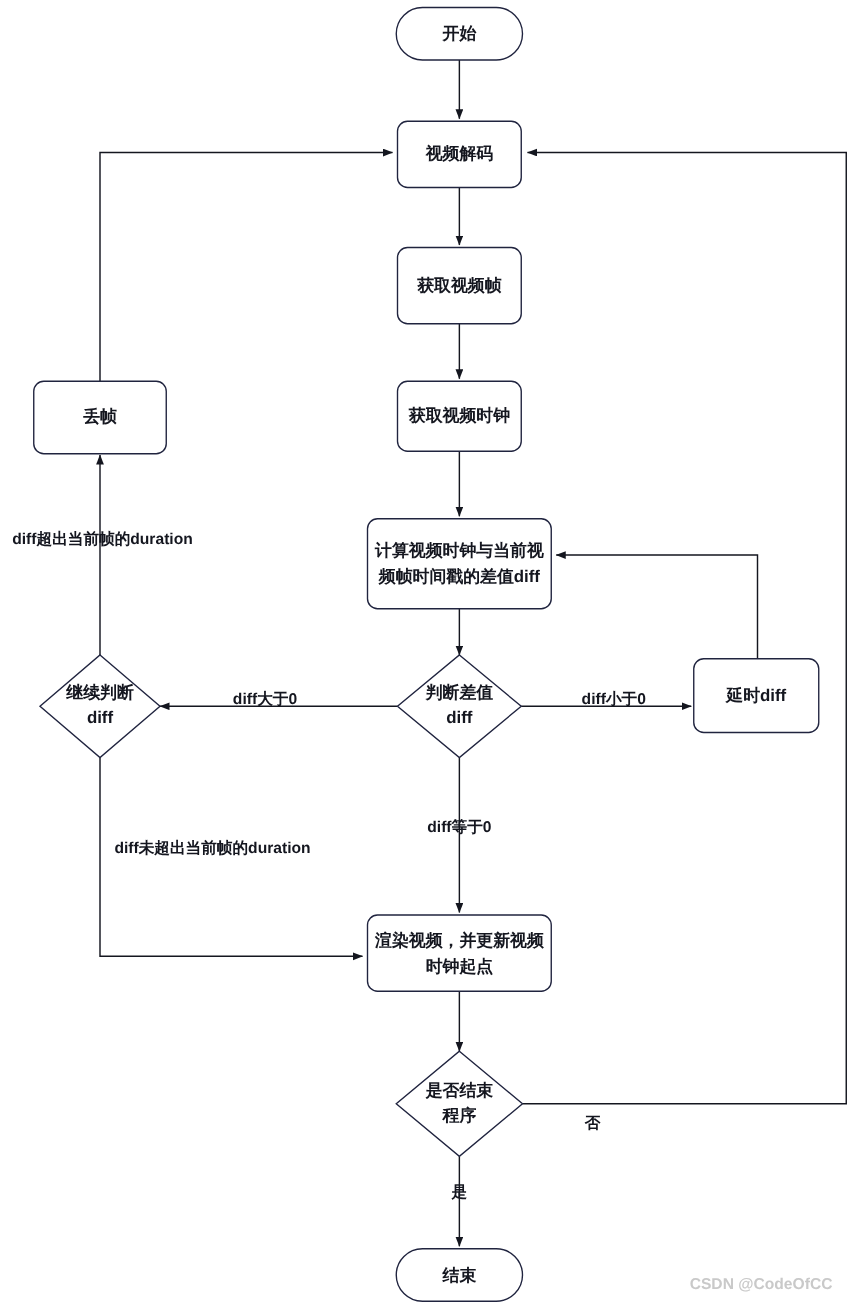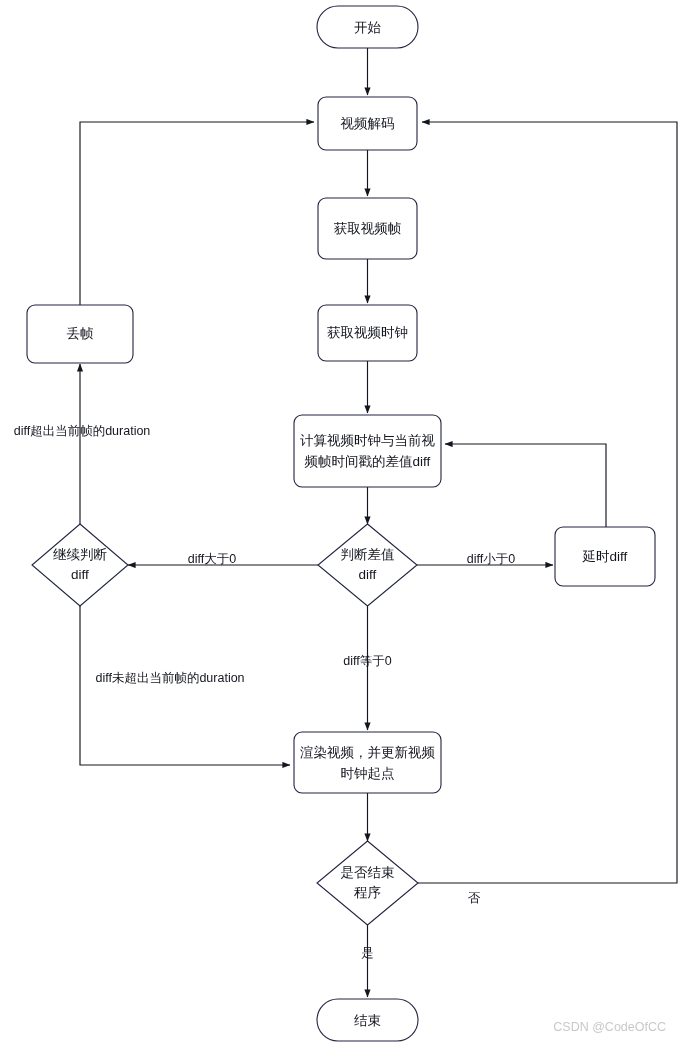--- a/index.html
+++ b/index.html
@@ -14,20 +14,21 @@
     position: relative;
     overflow: hidden;
     font-family: "Liberation Sans", "DejaVu Sans", sans-serif;
   }
   #flow-root {
     position: absolute;
     left: 0;
     top: 0;
     width: 683px;
     height: 1043px;
+    font-weight: bold;
   }
   svg.flow-canvas {
     position: absolute;
     left: 0;
     top: 0;
     width: 683px;
     height: 1043px;
     display: block;
   }
   .node-shape {

